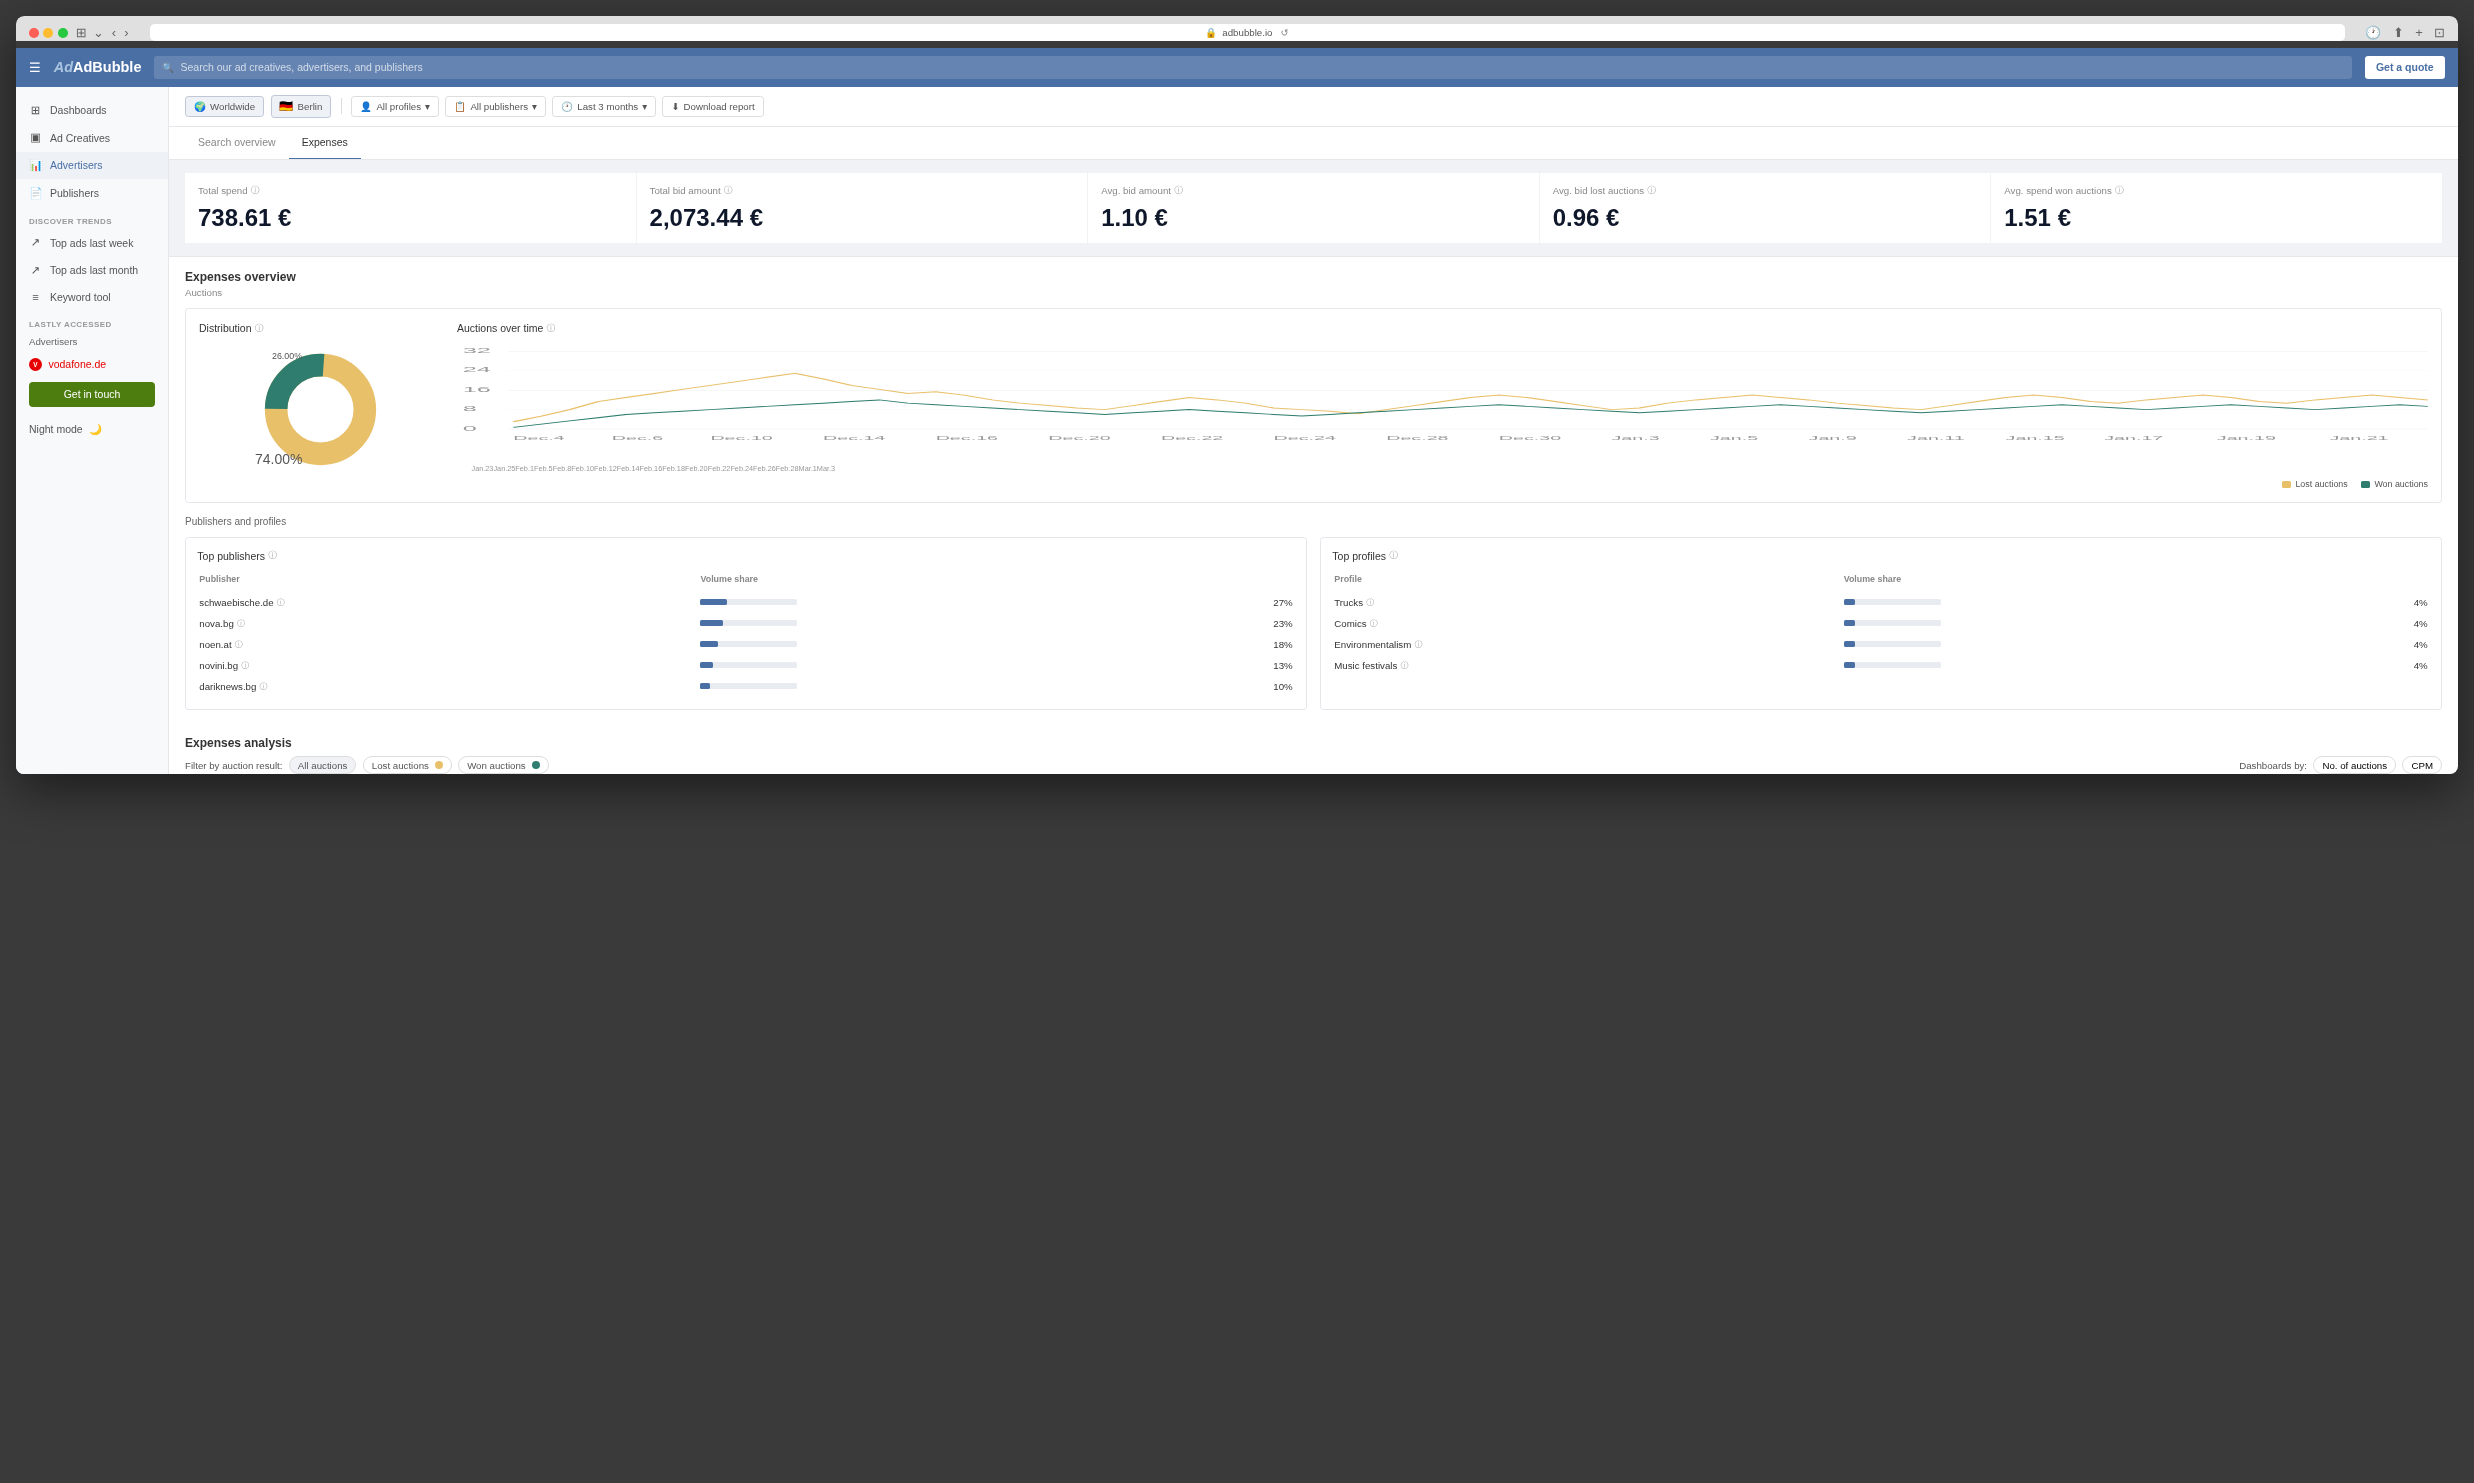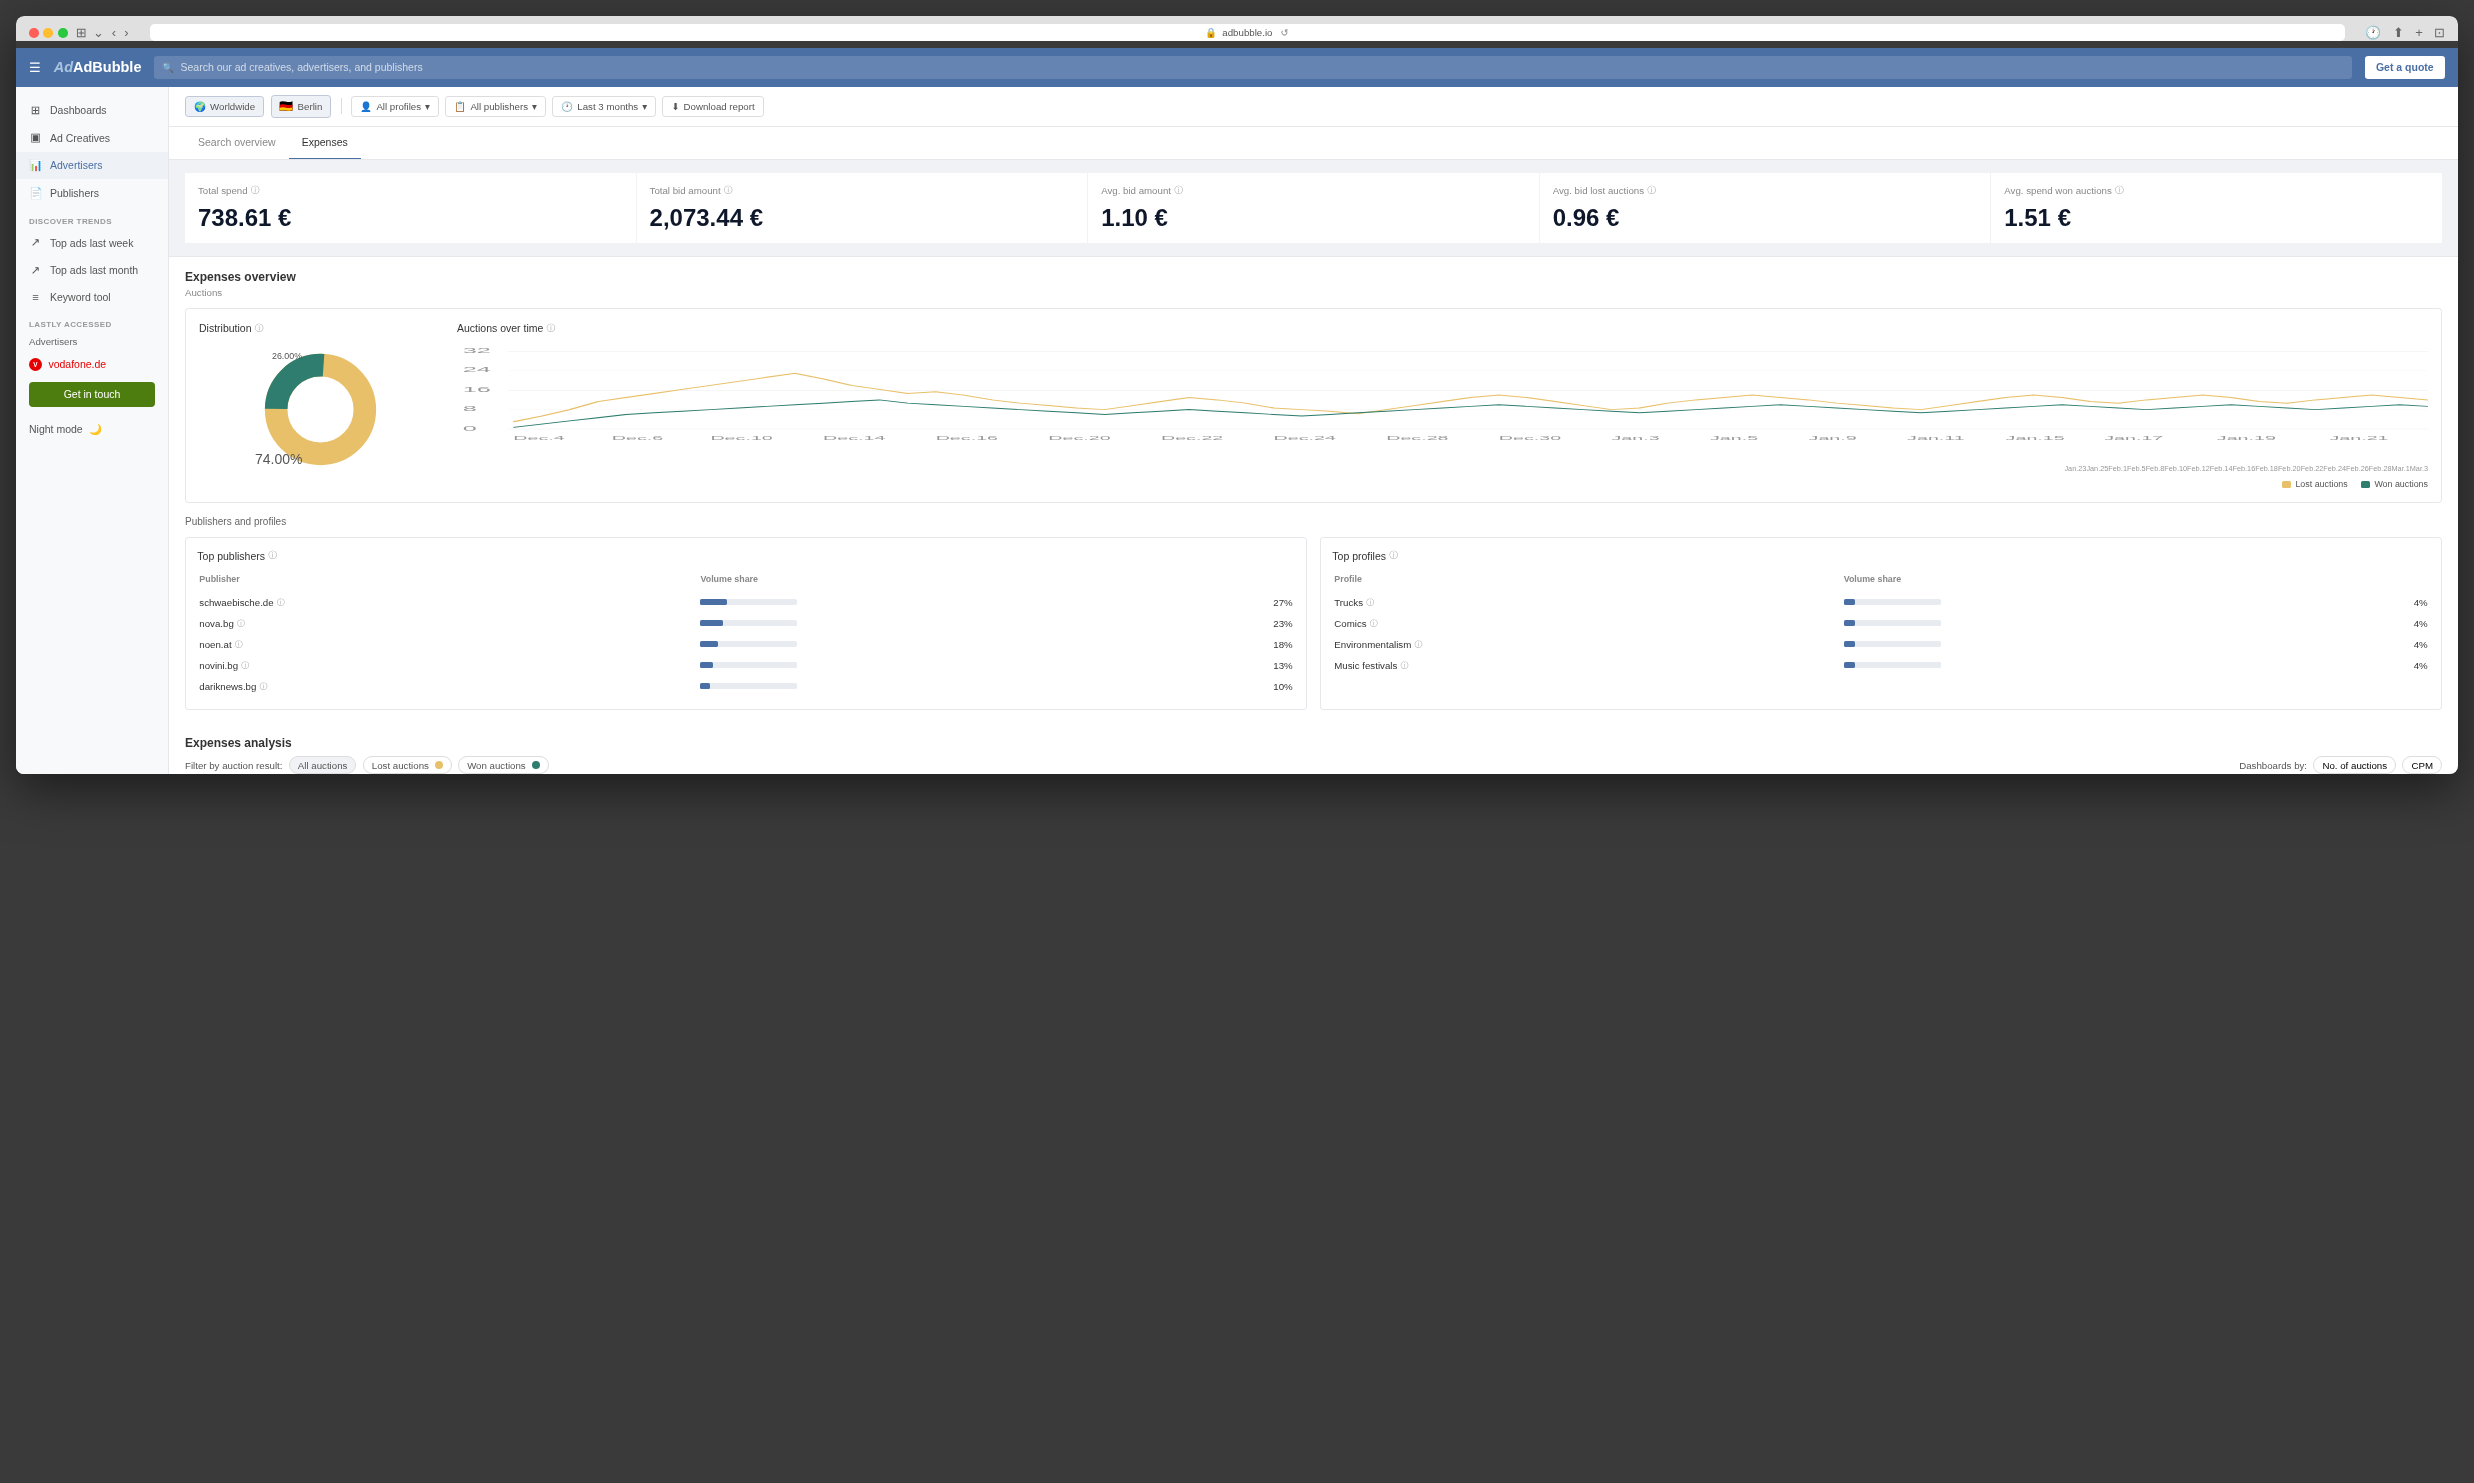--- a/index.html
+++ b/index.html
@@ -355,21 +355,21 @@
                     <text x="445" y="118" font-size="7" fill="#999">Jan.5</text>
                     <text x="480" y="118" font-size="7" fill="#999">Jan.9</text>
                     <text x="515" y="118" font-size="7" fill="#999">Jan.11</text>
                     <text x="550" y="118" font-size="7" fill="#999">Jan.15</text>
                     <text x="585" y="118" font-size="7" fill="#999">Jan.17</text>
                     <text x="625" y="118" font-size="7" fill="#999">Jan.19</text>
                     <text x="665" y="118" font-size="7" fill="#999">Jan.21</text>
                   </svg>
                 </div>
 
-                <div style="font-size:7.3px;color:#999;display:flex;justify-content:flex-end;padding:0 0 0 14.5px;margin-top:-1.6px;overflow:hidden;">
+                <div style="font-size:7.3px;color:#999;display:flex;justify-content:flex-start;padding:0 0 0 14.5px;margin-top:-1.6px;overflow:hidden;">
                   <span>Jan.23</span>
                     <span>Jan.25</span>
                     <span>Feb.1</span>
                     <span>Feb.5</span>
                     <span>Feb.8</span>
                     <span>Feb.10</span>
                     <span>Feb.12</span>
                     <span>Feb.14</span>
                     <span>Feb.16</span>
                     <span>Feb.18</span>

